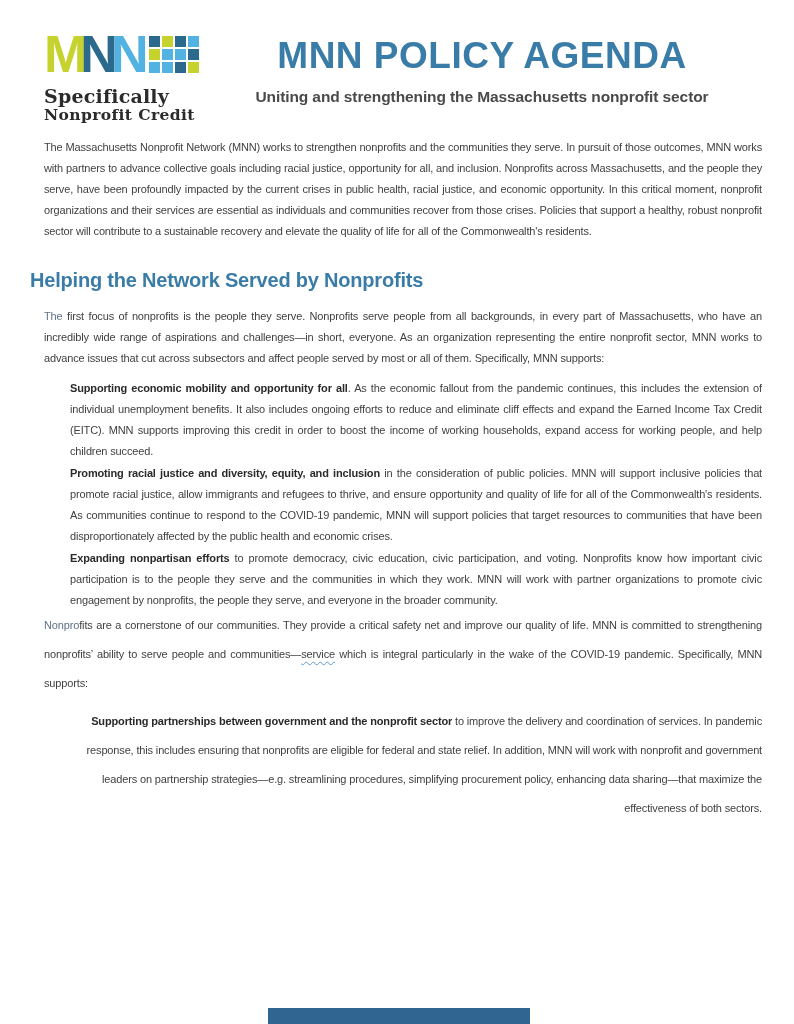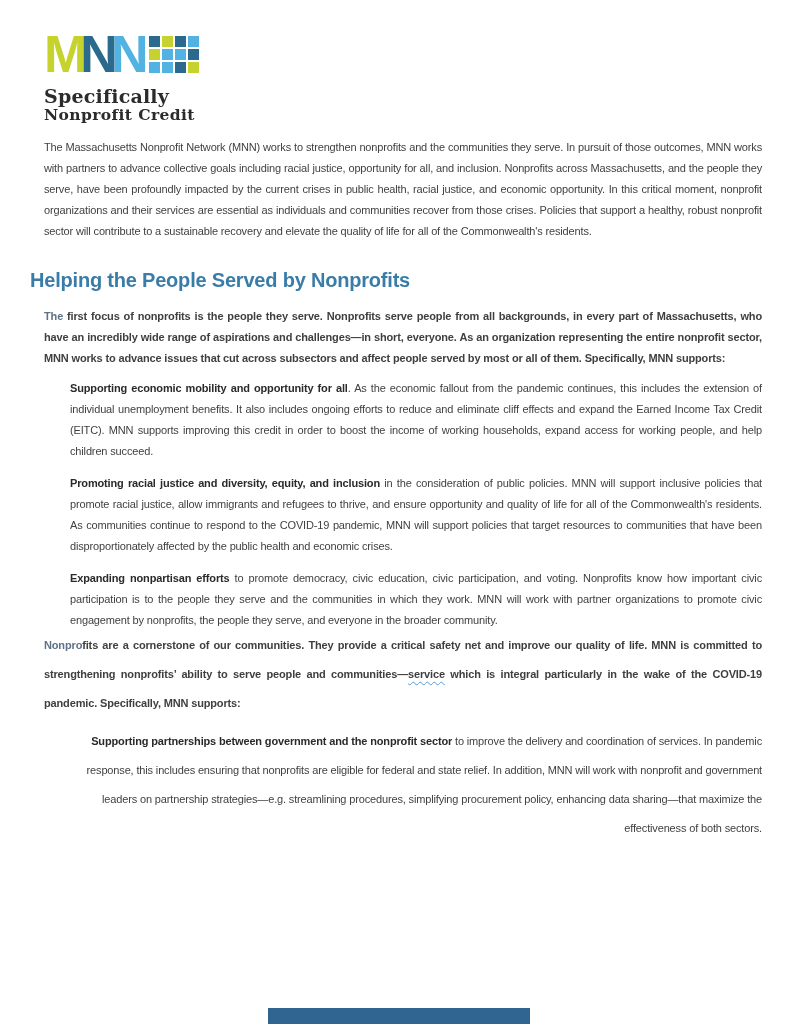--- a/index.html
+++ b/index.html
@@ -64,23 +64,23 @@
     letter-spacing: -0.15px;
     text-align: justify;
   }
   .intro { margin-top: 14px; }
   .section-heading {
     color: var(--accent);
     font-size: 20px; line-height: 24px; font-weight: bold;
     letter-spacing: -0.2px;
     margin: 26px 0 14px -14px;
   }
-  .lead { margin-bottom: 9px; font-weight: bold; }
+  .lead { margin-bottom: 9px; }
   .item { margin-left: 26px; }
-  .item + .item { margin-top: 11px; }
+  .item + .item { margin-top: 1px; }
   .item strong, .lead strong { color: #2a2a2a; }
   .s2 { line-height: 29px; }
   .left { text-align: right; }
   .muted { color: var(--muted-start); }
   .squiggle {
     text-decoration: underline;
     text-decoration-style: wavy;
     text-decoration-color: var(--squiggle);
     text-decoration-thickness: 1px;
     text-underline-offset: 3px;
@@ -117,25 +117,29 @@
             <div class="sq" style="background: var(--logo-dark);"></div>
             <div class="sq" style="background: var(--logo-light);"></div>
             <div class="sq" style="background: var(--logo-light);"></div>
             <div class="sq" style="background: var(--logo-dark);"></div>
             <div class="sq" style="background: var(--logo-yellow);"></div>
           </div>
       </div>
       <div class="logo-org1">Specifically</div>
       <div class="logo-org2">Nonprofit Credit</div>
     </div>
+    <div class="title-block">
+      <h1>MNN POLICY AGENDA</h1>
+      <div class="subtitle">Uniting and strengthening the Massachusetts nonprofit sector</div>
+    </div>
   </header>
 
   <p class="body-text intro">The Massachusetts Nonprofit Network (MNN) works to strengthen nonprofits and the communities they serve. In pursuit of those outcomes, MNN works with partners to advance collective goals including racial justice, opportunity for all, and inclusion. Nonprofits across Massachusetts, and the people they serve, have been profoundly impacted by the current crises in public health, racial justice, and economic opportunity. In this critical moment, nonprofit organizations and their services are essential as individuals and communities recover from those crises. Policies that support a healthy, robust nonprofit sector will contribute to a sustainable recovery and elevate the quality of life for all of the Commonwealth's residents.</p>
 
-  <h2 class="section-heading">Helping the People Served by Nonprofits</h2>
+  <h2 class="section-heading">Helping the Network Served by Nonprofits</h2>
 
   <p class="body-text lead"><span class="muted">The</span><span> first focus of nonprofits is the people they serve. Nonprofits serve people from all backgrounds, in every part of Massachusetts, who have an incredibly wide range of aspirations and challenges—in short, everyone. As an organization representing the entire nonprofit sector, MNN works to advance issues that cut across subsectors and affect people served by most or all of them. Specifically, MNN supports:</span></p>
 
   <p class="body-text item"><strong>Supporting economic mobility and opportunity for all</strong><span>. As the economic fallout from the pandemic continues, this includes the extension of individual unemployment benefits. It also includes ongoing efforts to reduce and eliminate cliff effects and expand the Earned Income Tax Credit (EITC). MNN supports improving this credit in order to boost the income of working households, expand access for working people, and help children succeed.</span></p>
 
   <p class="body-text item"><strong>Promoting racial justice and diversity, equity, and inclusion</strong><span> in the consideration of public policies. MNN will support inclusive policies that promote racial justice, allow immigrants and refugees to thrive, and ensure opportunity and quality of life for all of the Commonwealth's residents. As communities continue to respond to the COVID-19 pandemic, MNN will support policies that target resources to communities that have been disproportionately affected by the public health and economic crises.</span></p>
 
   <p class="body-text item"><strong>Expanding nonpartisan efforts</strong><span> to promote democracy, civic education, civic participation, and voting. Nonprofits know how important civic participation is to the people they serve and the communities in which they work. MNN will work with partner organizations to promote civic engagement by nonprofits, the people they serve, and everyone in the broader community.</span></p>
 
 

